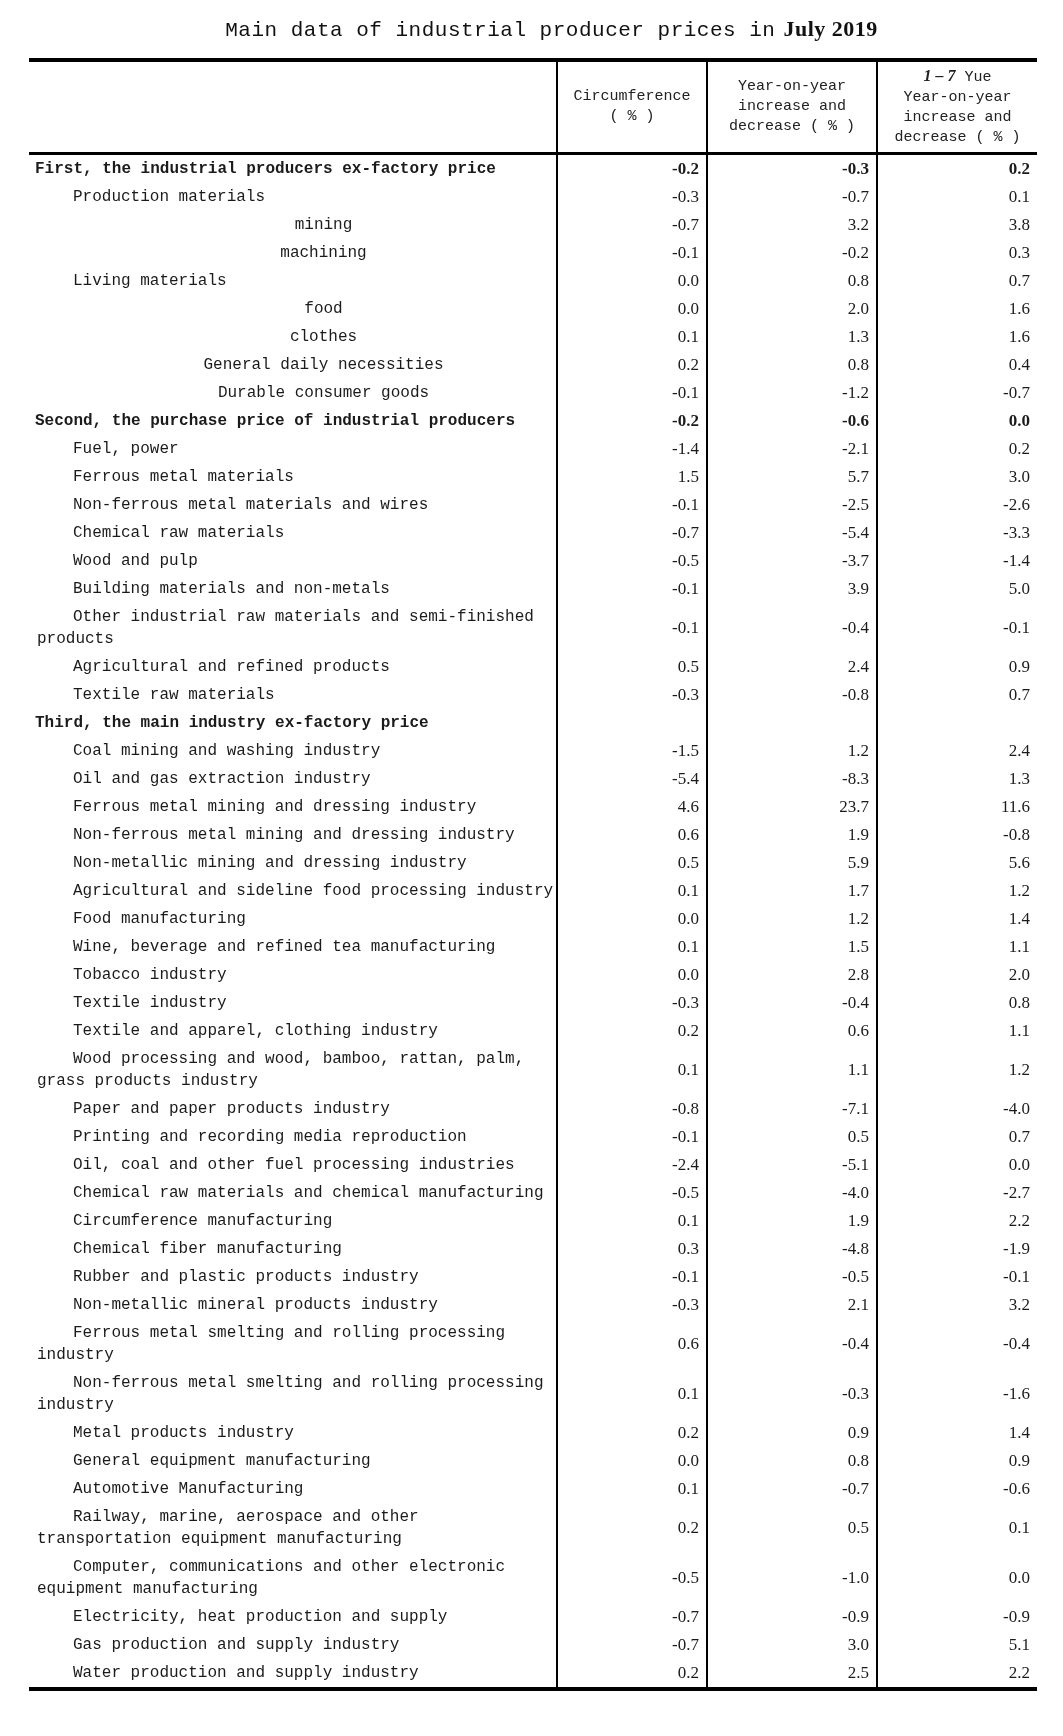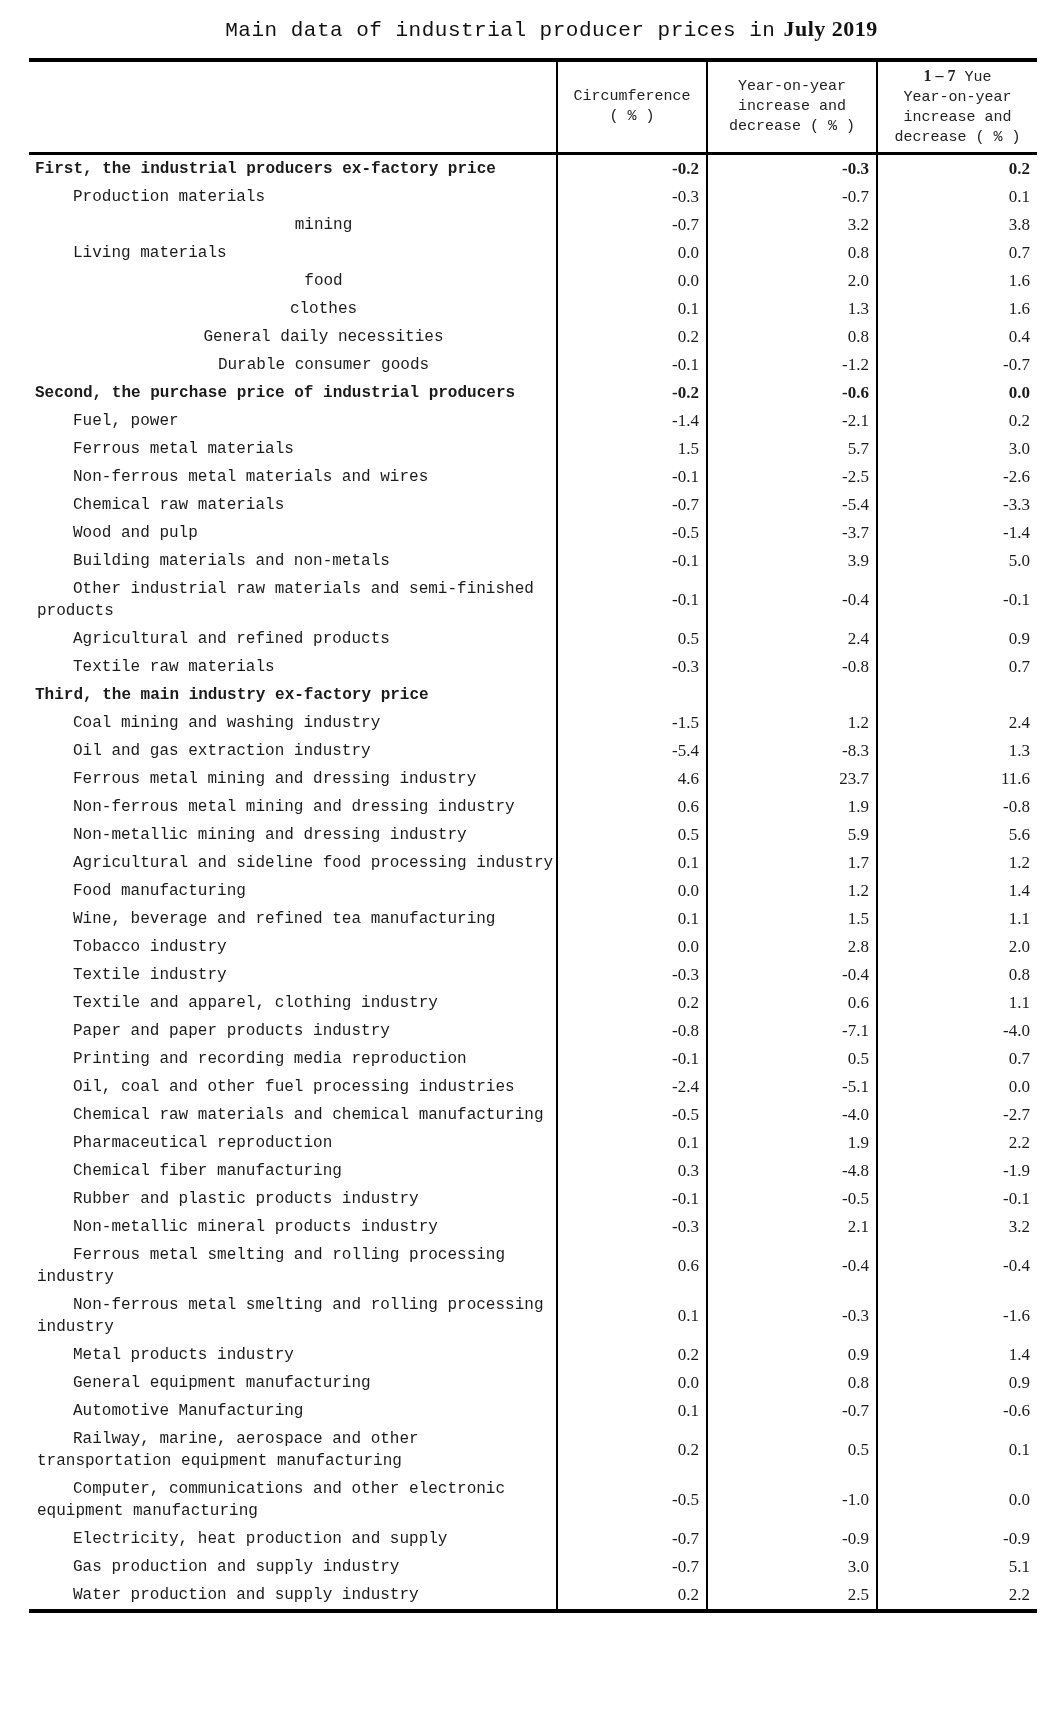--- a/index.html
+++ b/index.html
@@ -55,21 +55,21 @@
   }
   tr.lvl1 td.label{padding-left:8px;text-indent:36px;}
   tr.lvl2 td.label{padding-left:8px;text-indent:54px;text-align:center;}
   td.val{
     font-family:"Liberation Serif",serif;
     font-size:17px;
     text-align:right;
     padding-right:7px;
   }
   tr.bold{font-weight:bold;}
-  .serif-num{font-family:"Liberation Serif",serif;font-weight:bold;font-size:16px;}
+  .serif-num{font-family:"Liberation Serif",serif;font-weight:bold;font-size:16px;font-style:italic;}
 </style>
 </head>
 <body>
 
 <div class="page">
 
   <h1 class="title"><span>Main data of industrial producer prices in</span><span class="title-period">July 2019</span></h1>
 
   <table class="ppi">
     <colgroup>
@@ -110,20 +110,26 @@
     <td class="val">-0.3</td>
     <td class="val">-0.7</td>
     <td class="val">0.1</td>
   </tr>
         <tr class="lvl2">
     <td class="label">mining</td>
     <td class="val">-0.7</td>
     <td class="val">3.2</td>
     <td class="val">3.8</td>
   </tr>
+        <tr class="lvl2">
+    <td class="label">machining</td>
+    <td class="val">-0.1</td>
+    <td class="val">-0.2</td>
+    <td class="val">0.3</td>
+  </tr>
         <tr class="lvl1">
     <td class="label">Living materials</td>
     <td class="val">0.0</td>
     <td class="val">0.8</td>
     <td class="val">0.7</td>
   </tr>
         <tr class="lvl2">
     <td class="label">food</td>
     <td class="val">0.0</td>
     <td class="val">2.0</td>
@@ -273,20 +279,26 @@
     <td class="val">-0.4</td>
     <td class="val">0.8</td>
   </tr>
         <tr class="lvl1">
     <td class="label">Textile and apparel, clothing industry</td>
     <td class="val">0.2</td>
     <td class="val">0.6</td>
     <td class="val">1.1</td>
   </tr>
         <tr class="lvl1">
+    <td class="label">Wood processing and wood, bamboo, rattan, palm, grass products industry</td>
+    <td class="val">0.1</td>
+    <td class="val">1.1</td>
+    <td class="val">1.2</td>
+  </tr>
+        <tr class="lvl1">
     <td class="label">Paper and paper products industry</td>
     <td class="val">-0.8</td>
     <td class="val">-7.1</td>
     <td class="val">-4.0</td>
   </tr>
         <tr class="lvl1">
     <td class="label">Printing and recording media reproduction</td>
     <td class="val">-0.1</td>
     <td class="val">0.5</td>
     <td class="val">0.7</td>
@@ -297,21 +309,21 @@
     <td class="val">-5.1</td>
     <td class="val">0.0</td>
   </tr>
         <tr class="lvl1">
     <td class="label">Chemical raw materials and chemical manufacturing</td>
     <td class="val">-0.5</td>
     <td class="val">-4.0</td>
     <td class="val">-2.7</td>
   </tr>
         <tr class="lvl1">
-    <td class="label">Pharmaceutical reproduction</td>
+    <td class="label">Circumference manufacturing</td>
     <td class="val">0.1</td>
     <td class="val">1.9</td>
     <td class="val">2.2</td>
   </tr>
         <tr class="lvl1">
     <td class="label">Chemical fiber manufacturing</td>
     <td class="val">0.3</td>
     <td class="val">-4.8</td>
     <td class="val">-1.9</td>
   </tr>

